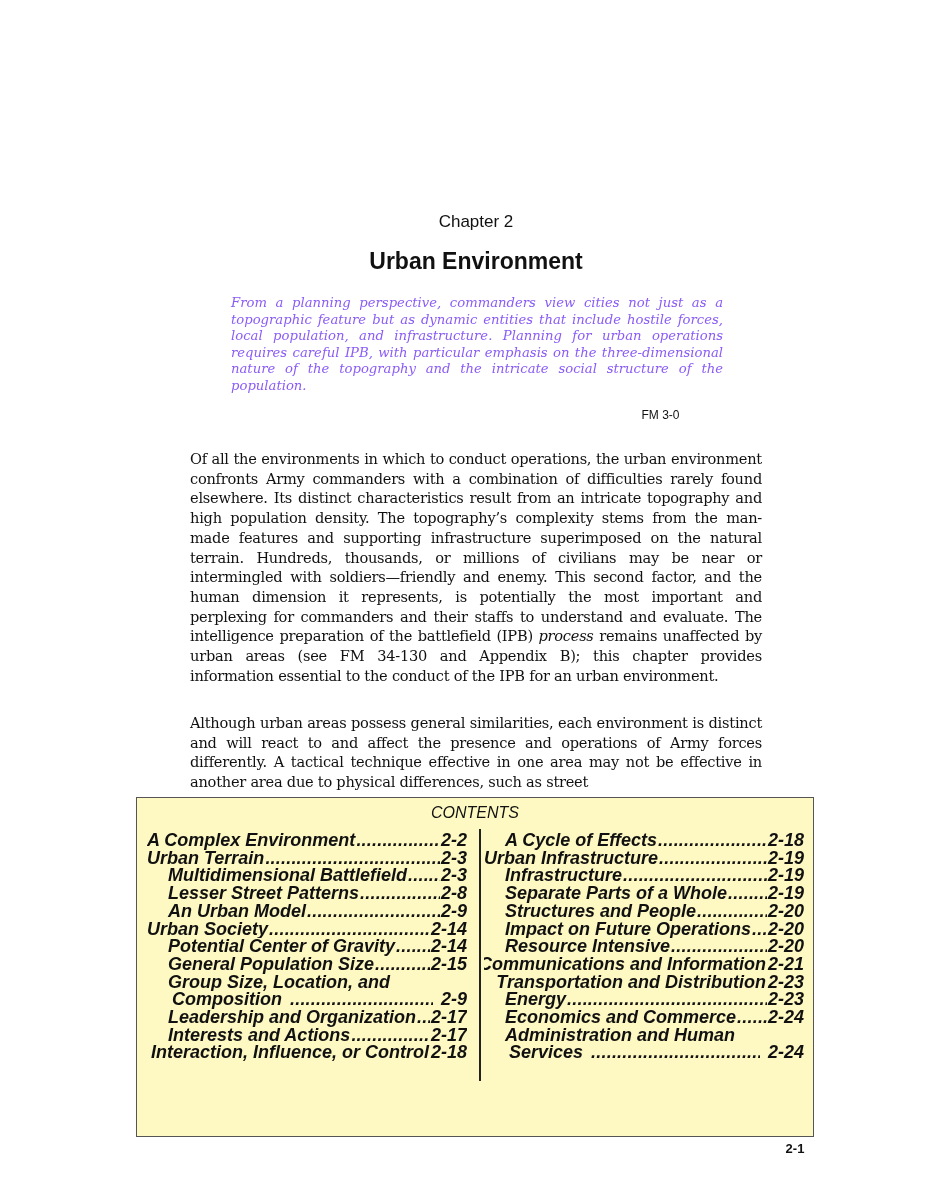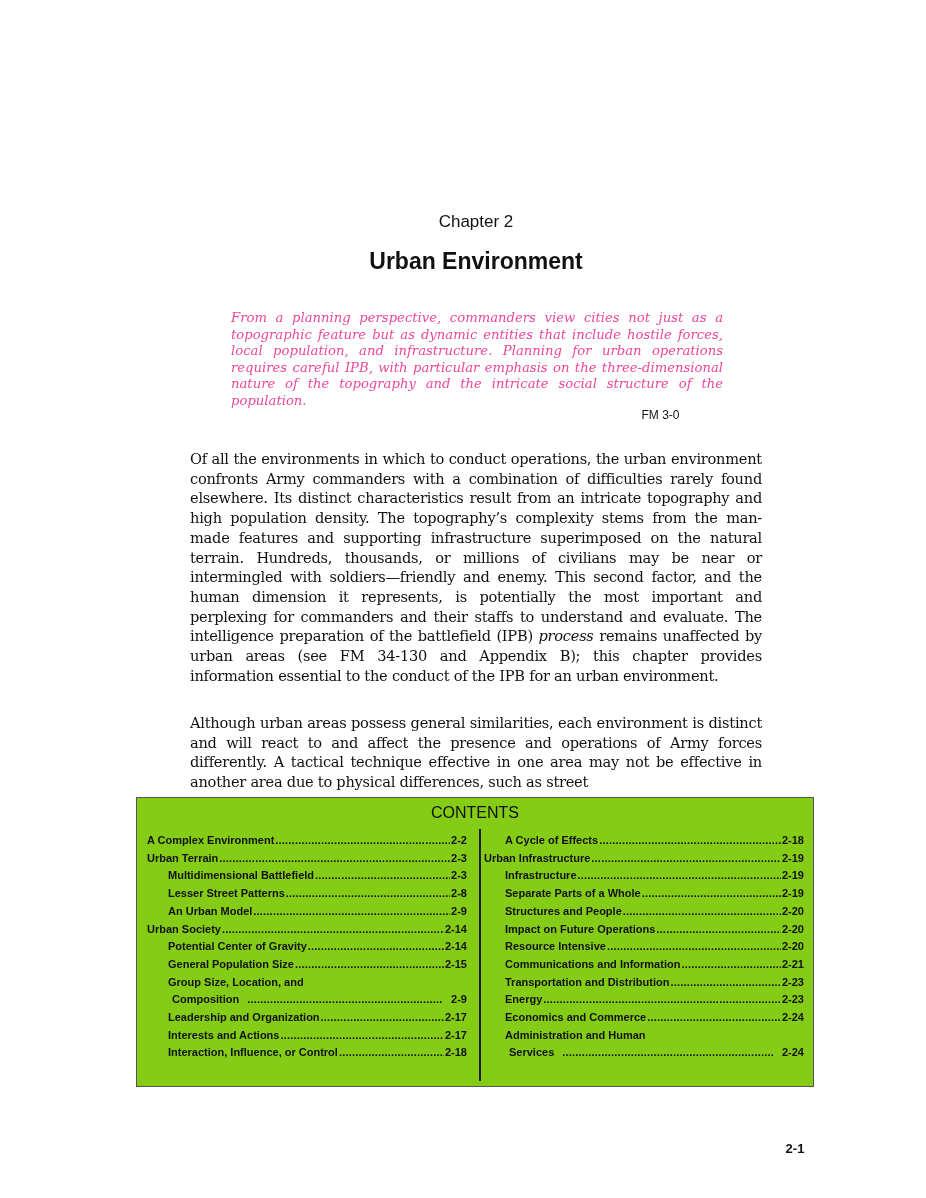--- a/index.html
+++ b/index.html
@@ -30,29 +30,29 @@
       left: 0;
       width: 952px;
       text-align: center;
       font-family: "Liberation Sans", sans-serif;
       font-weight: bold;
       font-size: 23px;
       color: #111;
     }
     .epigraph {
       position: absolute;
-      top: 310px;
+      top: 295px;
       left: 231px;
       width: 492px;
       font-family: "DejaVu Serif", serif;
       font-style: italic;
       font-size: 13.2px;
       line-height: 16.5px;
       text-align: justify;
-      color: #ec4899;
+      color: #8b5cf6;
       margin: 0;
     }
     .epigraph-source {
       position: absolute;
       top: 408px;
       left: 600px;
       width: 121px;
       text-align: center;
       font-family: "Liberation Sans", sans-serif;
       font-size: 12px;
@@ -70,61 +70,62 @@
       margin: 0;
       letter-spacing: -0.25px;
     }
     .p1 { top: 449px; }
     .p2 { top: 713px; }
     .contents-box {
       position: absolute;
       top: 797px;
       left: 136px;
       width: 678px;
-      height: 290px;
-      background: #84cc16;
+      height: 340px;
+      background: #fef9c3;
       border: 1.5px solid #555;
       box-sizing: border-box;
+      font-style: italic;
     }
     .contents-heading {
       position: absolute;
       top: 6px;
       left: 0;
       width: 100%;
       text-align: center;
       font-family: "Liberation Sans", sans-serif;
       font-size: 16px;
       color: #111;
     }
     .toc-col {
       position: absolute;
       top: 34px;
       font-family: "Liberation Sans", sans-serif;
       font-weight: bold;
-      font-size: 11px;
+      font-size: 18px;
       line-height: 17.7px;
       color: #111;
     }
     .toc-left { left: 10px; width: 320px; }
     .toc-right { left: 347px; width: 320px; }
     .toc-divider {
       position: absolute;
       top: 31px;
       left: 342px;
       width: 1.5px;
       height: 252px;
       background: #222;
     }
     .toc-row {
       display: flex;
       align-items: baseline;
       white-space: nowrap;
       overflow: hidden;
     }
-    .toc-row.indent { padding-left: 21px; }
+    .toc-row.indent { padding-left: 21px; justify-content: flex-end; }
     .toc-row.indent2 { padding-left: 25px; gap: 7px; }
     .toc-title { flex: 0 0 auto; }
     .toc-dots {
       flex: 1 1 auto;
       overflow: hidden;
       white-space: nowrap;
       margin: 0 1px;
     }
     .toc-dots::before {
       content: "..........................................................................................................................";

